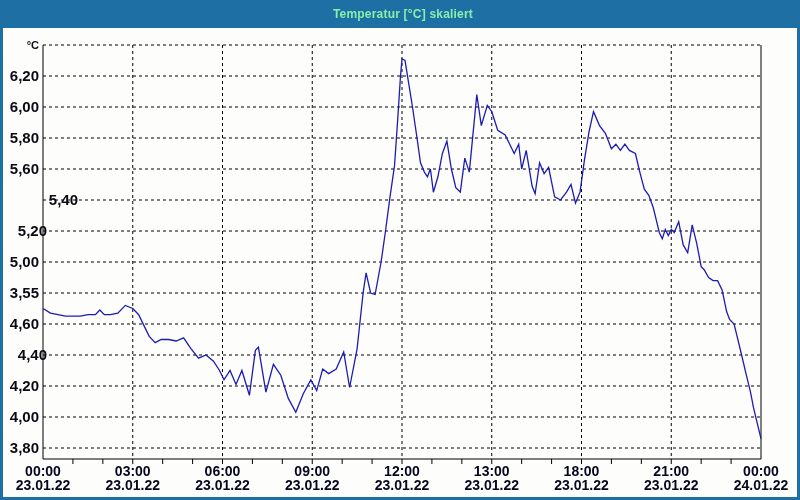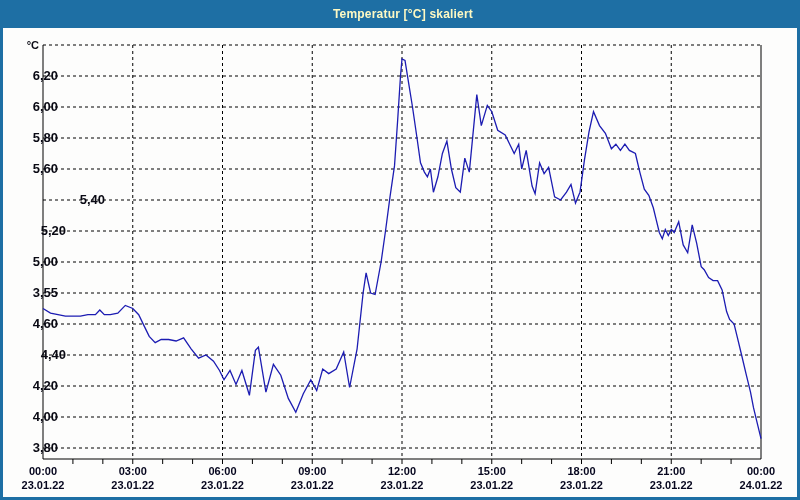--- a/index.html
+++ b/index.html
@@ -3,27 +3,27 @@
 <meta charset="utf-8">
 <style>
   html,body{margin:0;padding:0;background:#e8e8e8;}
   body{width:800px;height:500px;position:relative;overflow:hidden;
        font-family:"Liberation Sans", sans-serif;}
   .window{position:absolute;inset:0;box-sizing:border-box;background:#fdfdfc;
           border-left:3px solid #1e6fa4;border-right:3px solid #1e6fa4;
           border-bottom:3px solid #1e6fa4;}
   .titlebar{position:absolute;top:0;left:0;width:800px;height:28px;background:#1e6fa4;
             display:flex;align-items:center;justify-content:center;}
-  .titlebar span{color:#fef9c3;font-size:12px;font-weight:bold;letter-spacing:0.2px;}
+  .titlebar span{color:#86efac;font-size:12px;font-weight:bold;letter-spacing:0.2px;}
   #chart-svg{position:absolute;left:0;top:0;width:800px;height:500px;}
-  .ytick{position:absolute;width:36px;text-align:right;font-size:13px;font-weight:bold;
-         color:#0a0a14;line-height:12px;margin-left:19px;}
+  .ytick{position:absolute;width:36px;text-align:right;font-size:15px;font-weight:bold;
+         color:#0a0a14;line-height:12px;}
   .yunit{position:absolute;width:36px;text-align:right;font-size:11px;font-weight:bold;
          color:#0a0a14;line-height:12px;}
-  .xtick{position:absolute;width:70px;text-align:center;font-size:11px;font-weight:bold;
+  .xtick{position:absolute;width:70px;text-align:center;font-size:14px;font-weight:bold;
          color:#06061e;line-height:14px;}
   .xtick .date{display:block;}
 </style>
 </head>
 <body>
 
 <div class="window" style="border-color: rgb(30, 111, 164); background: rgb(253, 253, 252);">
   <svg id="chart-svg" viewBox="0 0 800 500" xmlns="http://www.w3.org/2000/svg">
       <line x1="40" y1="448" x2="758" y2="448" stroke="#000000" stroke-width="1" stroke-dasharray="3 3"></line>
       <line x1="40" y1="417" x2="758" y2="417" stroke="#000000" stroke-width="1" stroke-dasharray="3 3"></line>
@@ -76,32 +76,32 @@
     </svg>
   <div id="axis-labels">
       <div class="ytick" style="left: 0px; top: 442px;">3,80</div>
       <div class="ytick" style="left: 0px; top: 411px;">4,00</div>
       <div class="ytick" style="left: 0px; top: 380px;">4,20</div>
       <div class="ytick" style="left: 8px; top: 349px;">4,40</div>
       <div class="ytick" style="left: 0px; top: 318px;">4,60</div>
       <div class="ytick" style="left: 0px; top: 287px;">3,55</div>
       <div class="ytick" style="left: 0px; top: 256px;">5,00</div>
       <div class="ytick" style="left: 8px; top: 225px;">5,20</div>
-      <div class="ytick" style="left: 12px; top: 194px; padding-left: 35px;">5,40</div>
+      <div class="ytick" style="left: 4px; top: 194px; padding-left: 35px;">5,40</div>
       <div class="ytick" style="left: 0px; top: 163px;">5,60</div>
       <div class="ytick" style="left: 0px; top: 132px;">5,80</div>
       <div class="ytick" style="left: 0px; top: 101px;">6,00</div>
       <div class="ytick" style="left: 0px; top: 70px;">6,20</div>
       <div class="yunit" style="left: 0px; top: 39px;">°C</div>
       <div class="xtick" style="left: 5px; top: 464px;"><span>00:00</span><span class="date">23.01.22</span></div>
       <div class="xtick" style="left: 94.75px; top: 464px;"><span>03:00</span><span class="date">23.01.22</span></div>
       <div class="xtick" style="left: 184.5px; top: 464px;"><span>06:00</span><span class="date">23.01.22</span></div>
       <div class="xtick" style="left: 274.25px; top: 464px;"><span>09:00</span><span class="date">23.01.22</span></div>
       <div class="xtick" style="left: 364px; top: 464px;"><span>12:00</span><span class="date">23.01.22</span></div>
-      <div class="xtick" style="left: 453.75px; top: 464px;"><span>15:00</span><span class="date">23.01.22</span></div>
+      <div class="xtick" style="left: 453.75px; top: 464px;"><span>13:00</span><span class="date">23.01.22</span></div>
       <div class="xtick" style="left: 543.5px; top: 464px;"><span>18:00</span><span class="date">23.01.22</span></div>
       <div class="xtick" style="left: 633.25px; top: 464px;"><span>21:00</span><span class="date">23.01.22</span></div>
       <div class="xtick" style="left: 723px; top: 464px;"><span>00:00</span><span class="date">24.01.22</span></div>
     </div>
   <div class="titlebar" style="background: rgb(30, 111, 164);">
     <span>Temperatur [°C] skaliert</span>
   </div>
 </div>
 
 </body></html>

